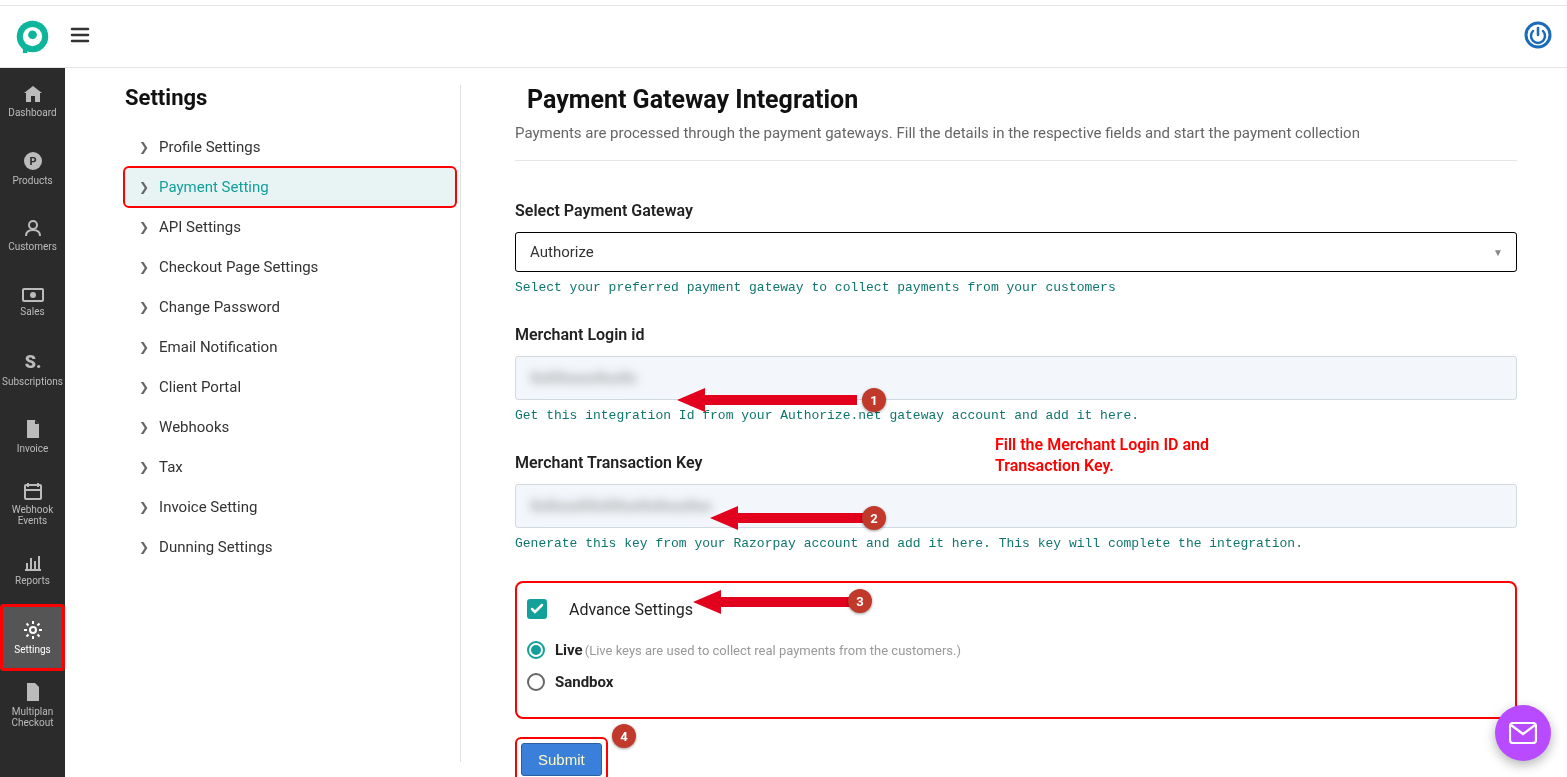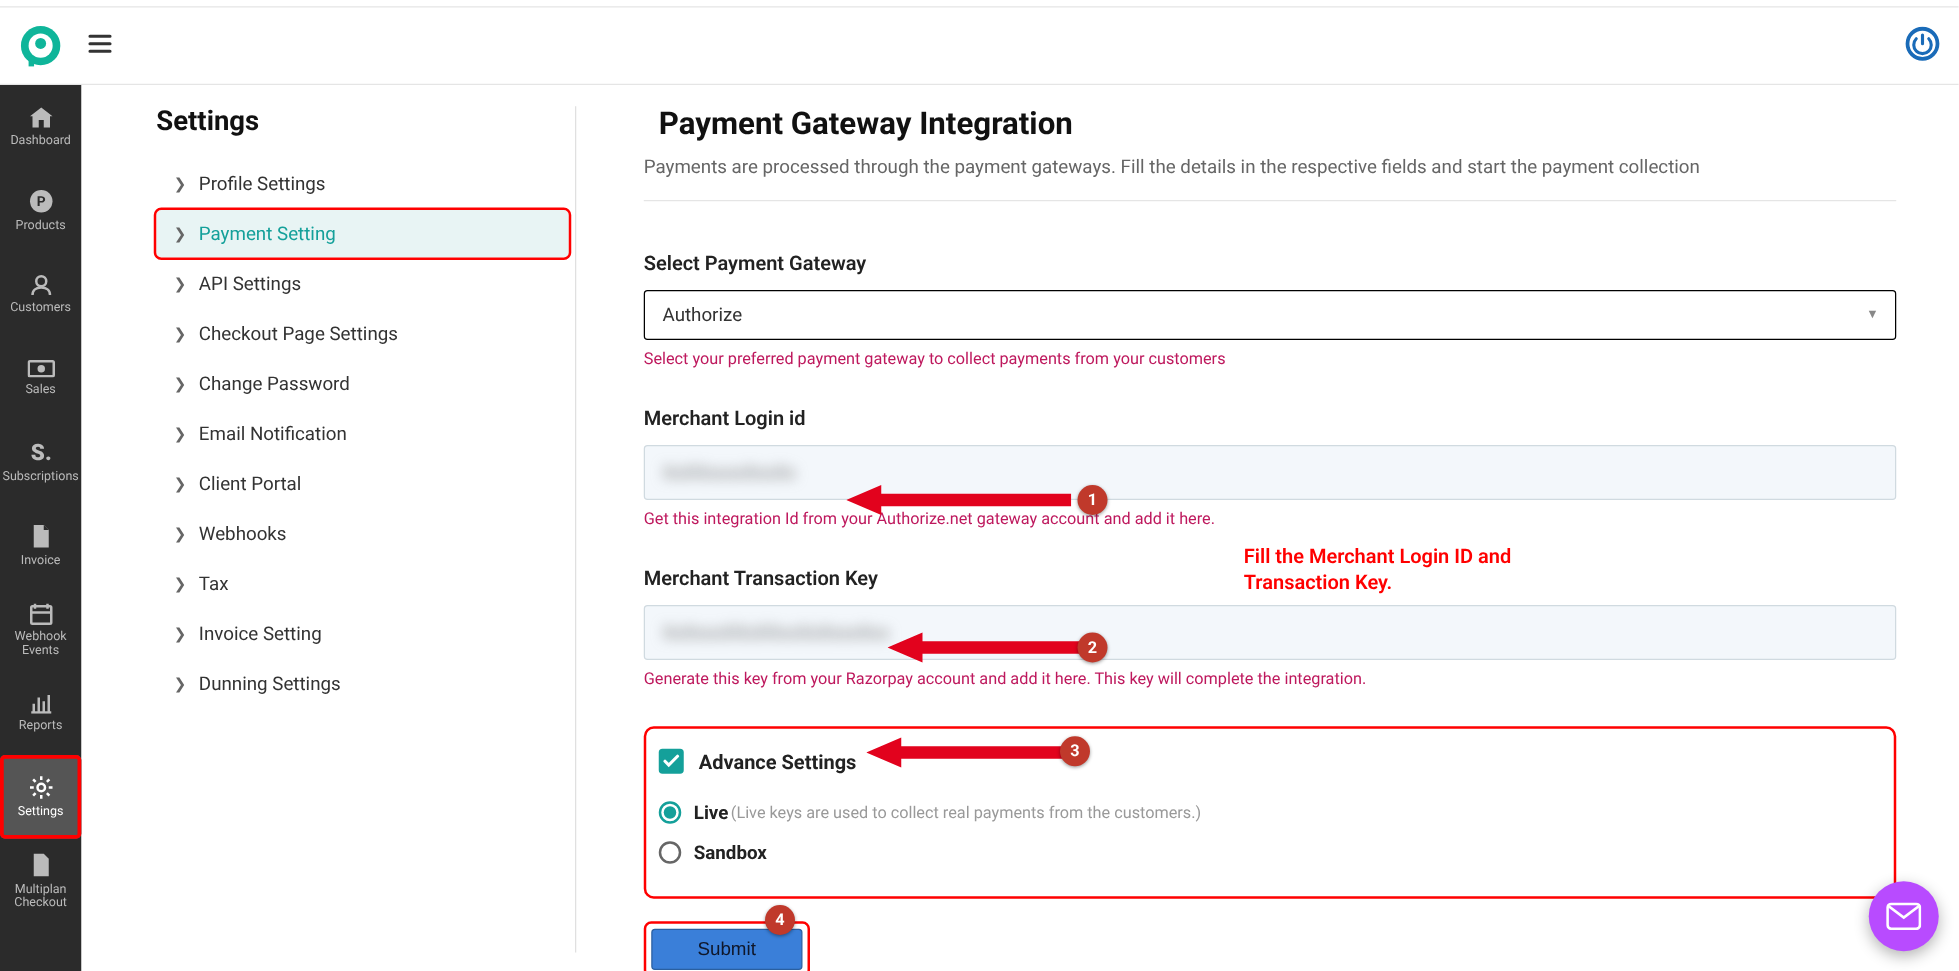--- a/index.html
+++ b/index.html
@@ -32,40 +32,40 @@
   
   .main { position: absolute; top: 85px; left: 515px; right: 50px; bottom: 0; overflow: visible; }
   .main h1 { font-size: 25px; font-weight: 700; color: #111; margin-bottom: 10px; margin-left: 12px; }
   .main .subtitle { color: #666; font-size: 15px; margin-bottom: 18px; }
   .main hr { border: none; border-top: 1px solid #e5e5e5; margin-bottom: 40px; }
   
   .field-label { font-size: 16px; font-weight: 600; color: #222; margin-bottom: 12px; display: block; }
   .select-wrap { position: relative; margin-bottom: 8px; }
   .select-box { width: 100%; border: 1px solid #000000; border-radius: 3px; padding: 10px 14px; font-size: 15px; color: #333; background: #fff; cursor: pointer; }
   .select-caret { position: absolute; right: 14px; top: 50%; transform: translateY(-50%); color: #888; font-size: 10px; pointer-events: none; }
-  .helper { font-size: 13px; color: #be185d; margin-bottom: 30px; display: block; }
+  .helper { font-size: 13px; color: #0f766e; margin-bottom: 30px; display: block; font-family: Liberation Mono, monospace; }
   
   .input-box { width: 100%; border: 1px solid #d0dae0; border-radius: 3px; padding: 12px 14px; font-size: 15px; background: #f3f7fb; margin-bottom: 8px; }
   .input-box .blur { filter: blur(5px); color: #777; }
   
   .adv-group { border: 2px solid #ff0000; border-radius: 8px; padding: 16px 10px 12px 10px; margin-bottom: 18px; }
   .checkbox-row { display: flex; align-items: center; margin-bottom: 22px; }
   .chk { width: 20px; height: 20px; background: #14a09a; border-radius: 3px; display: flex; align-items: center; justify-content: center; margin-right: 12px; }
   .chk svg { width: 14px; height: 14px; }
-  .checkbox-row span { font-size: 16px; font-weight: 700; color: #222; }
+  .checkbox-row span { font-size: 16px; font-weight: 400; color: #222; margin-left: 10px; }
   
   .radio-row { display: flex; align-items: center; margin-bottom: 14px; }
   .radio { width: 18px; height: 18px; border: 2px solid #666; border-radius: 50%; margin-right: 10px; display: flex; align-items: center; justify-content: center; }
   .radio.sel { border-color: #14a09a; }
   .radio.sel::after { content: ""; width: 10px; height: 10px; background: #14a09a; border-radius: 50%; }
   .radio-row .rlabel { font-weight: 700; color: #222; font-size: 15px; }
   .radio-row .rdesc { color: #999; font-size: 13px; margin-left: 2px; }
   
   .submit-wrap { display: inline-block; border: 2px solid #ff0000; border-radius: 6px; padding: 4px; }
-  .submit-btn { background: #3a7fd9; color: #0f172a; border: 1px solid #2a5fa0; padding: 7px 36px; font-size: 15px; border-radius: 3px; cursor: pointer; }
+  .submit-btn { background: #3a7fd9; color: #fef9c3; border: 1px solid #2a5fa0; padding: 7px 16px; font-size: 15px; border-radius: 3px; cursor: pointer; }
   
   
   .arrow { position: absolute; pointer-events: none; }
   .callout-num { width: 24px; height: 24px; background: #c0392b; border-radius: 50%; color: #fff; font-size: 13px; font-weight: bold; display: flex; align-items: center; justify-content: center; position: absolute; box-shadow: 0 1px 3px rgba(0,0,0,0.4); }
   .anno-text { position: absolute; color: #ff0000; font-size: 16px; font-weight: 600; line-height: 1.3; text-shadow: 0 0 1px #fff; }
   
   
   .fab { position: absolute; right: 16px; bottom: 16px; width: 56px; height: 56px; background: #b84bff; border-radius: 50%; display: flex; align-items: center; justify-content: center; box-shadow: 0 4px 12px rgba(0,0,0,0.3); cursor: pointer; }
 </style>
 </head>

